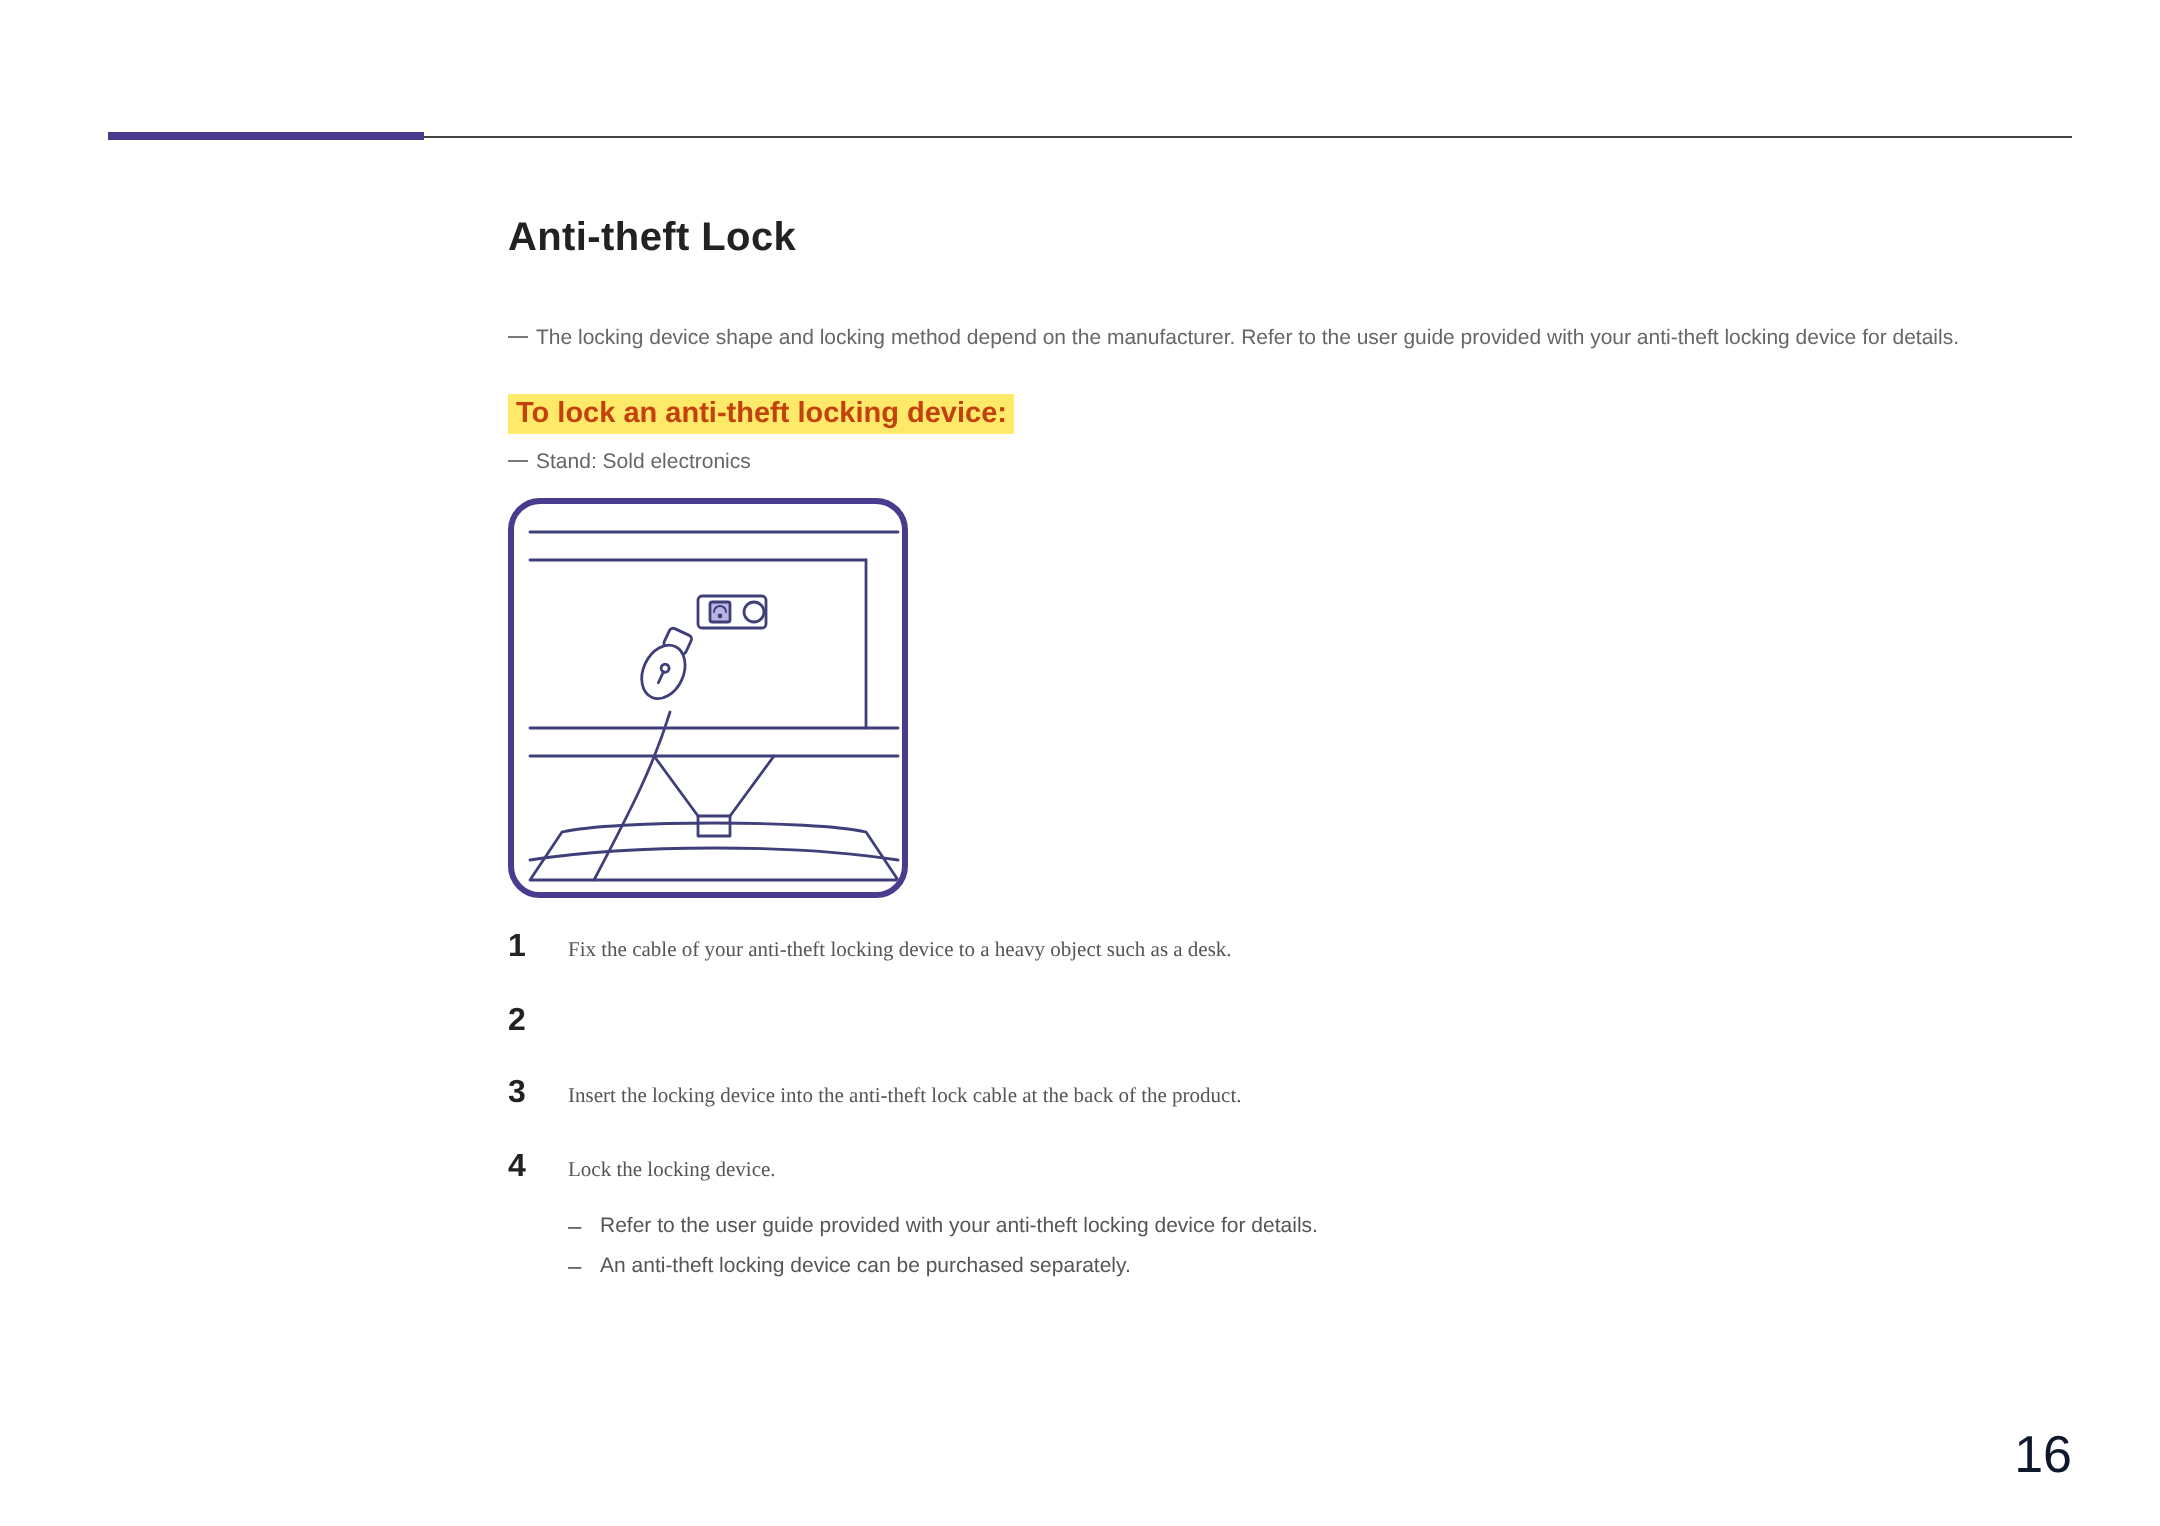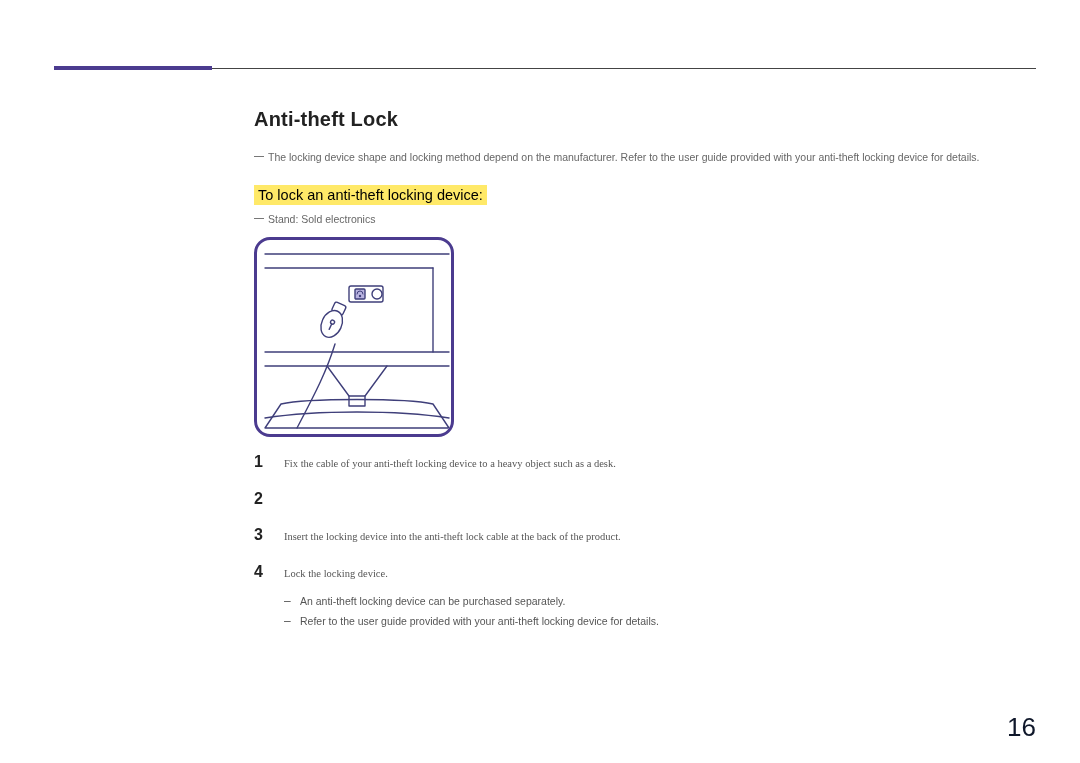--- a/index.html
+++ b/index.html
@@ -5,26 +5,26 @@
   * { box-sizing: border-box; margin: 0; padding: 0; }
   html, body { width: 1080px; height: 763px; background: #fff; font-family: "Segoe UI", "Helvetica Neue", Arial, sans-serif; color: #3a3a3a; }
   .page { position: relative; width: 1080px; height: 763px; }
 
   
   .rule { position: absolute; left: 54px; right: 44px; top: 68px; height: 0; border-top: 1px solid #444; }
   .accent { position: absolute; left: 54px; top: 66px; width: 158px; height: 4px; background: #4b3b8f; }
 
   .content { position: absolute; left: 254px; top: 108px; right: 44px; }
 
-  .h1 { font-size: 20px; font-weight: 700; color: #222; margin-bottom: 18px; letter-spacing: 0.2px; }
+  .h1 { font-size: 20px; font-weight: 700; color: #222; margin-bottom: 30px; letter-spacing: 0.2px; }
 
   .dash-note { position: relative; padding-left: 14px; font-size: 10.5px; line-height: 16px; color: #666; margin-bottom: 2px; }
   .dash-note::before { content: ""; position: absolute; left: 0; top: 7px; width: 10px; height: 1px; background: #777; }
 
-  .subhead { display: inline-block; margin-top: 18px; font-size: 14.5px; font-weight: 400; color: #000000; background: #ffe968; padding: 2px 4px; }
+  .subhead { display: inline-block; margin-top: 18px; font-size: 14.5px; font-weight: 700; color: #c2410c; background: #ffe968; padding: 2px 4px; }
 
   .stand-note { position: relative; padding-left: 14px; font-size: 10.5px; line-height: 16px; color: #666; margin-top: 6px; }
   .stand-note::before { content: ""; position: absolute; left: 0; top: 7px; width: 10px; height: 1px; background: #777; }
 
   .figure { margin-top: 10px; width: 200px; height: 200px; border: 3px solid #4b3b8f; border-radius: 16px; background: #fff; position: relative; overflow: hidden; }
 
   .steps { margin-top: 16px; }
   .step { display: flex; align-items: baseline; gap: 16px; margin-bottom: 18px; }
   .step-num { font-size: 16px; font-weight: 600; color: #222; width: 14px; flex: 0 0 14px; }
   .step-text { font-size: 10.5px; color: #555; line-height: 16px; font-family: Liberation Serif, serif; }
@@ -99,22 +99,22 @@
       </div>
       <div class="step">
         <div class="step-num">3</div>
         <div class="step-text">Insert the locking device into the anti-theft lock cable at the back of the product.</div>
       </div>
       <div class="step" style="margin-bottom:6px;">
         <div class="step-num">4</div>
         <div>
           <div class="step-text">Lock the locking device.</div>
           <div class="sub-list">
+            <div class="sub-item">Refer to the user guide provided with your anti-theft locking device for details.</div>
             <div class="sub-item">An anti-theft locking device can be purchased separately.</div>
-            <div class="sub-item">Refer to the user guide provided with your anti-theft locking device for details.</div>
           </div>
         </div>
       </div>
     </div>
   </div>
 
   <div class="pagenum">16</div>
 </div>
 
 </body></html>

